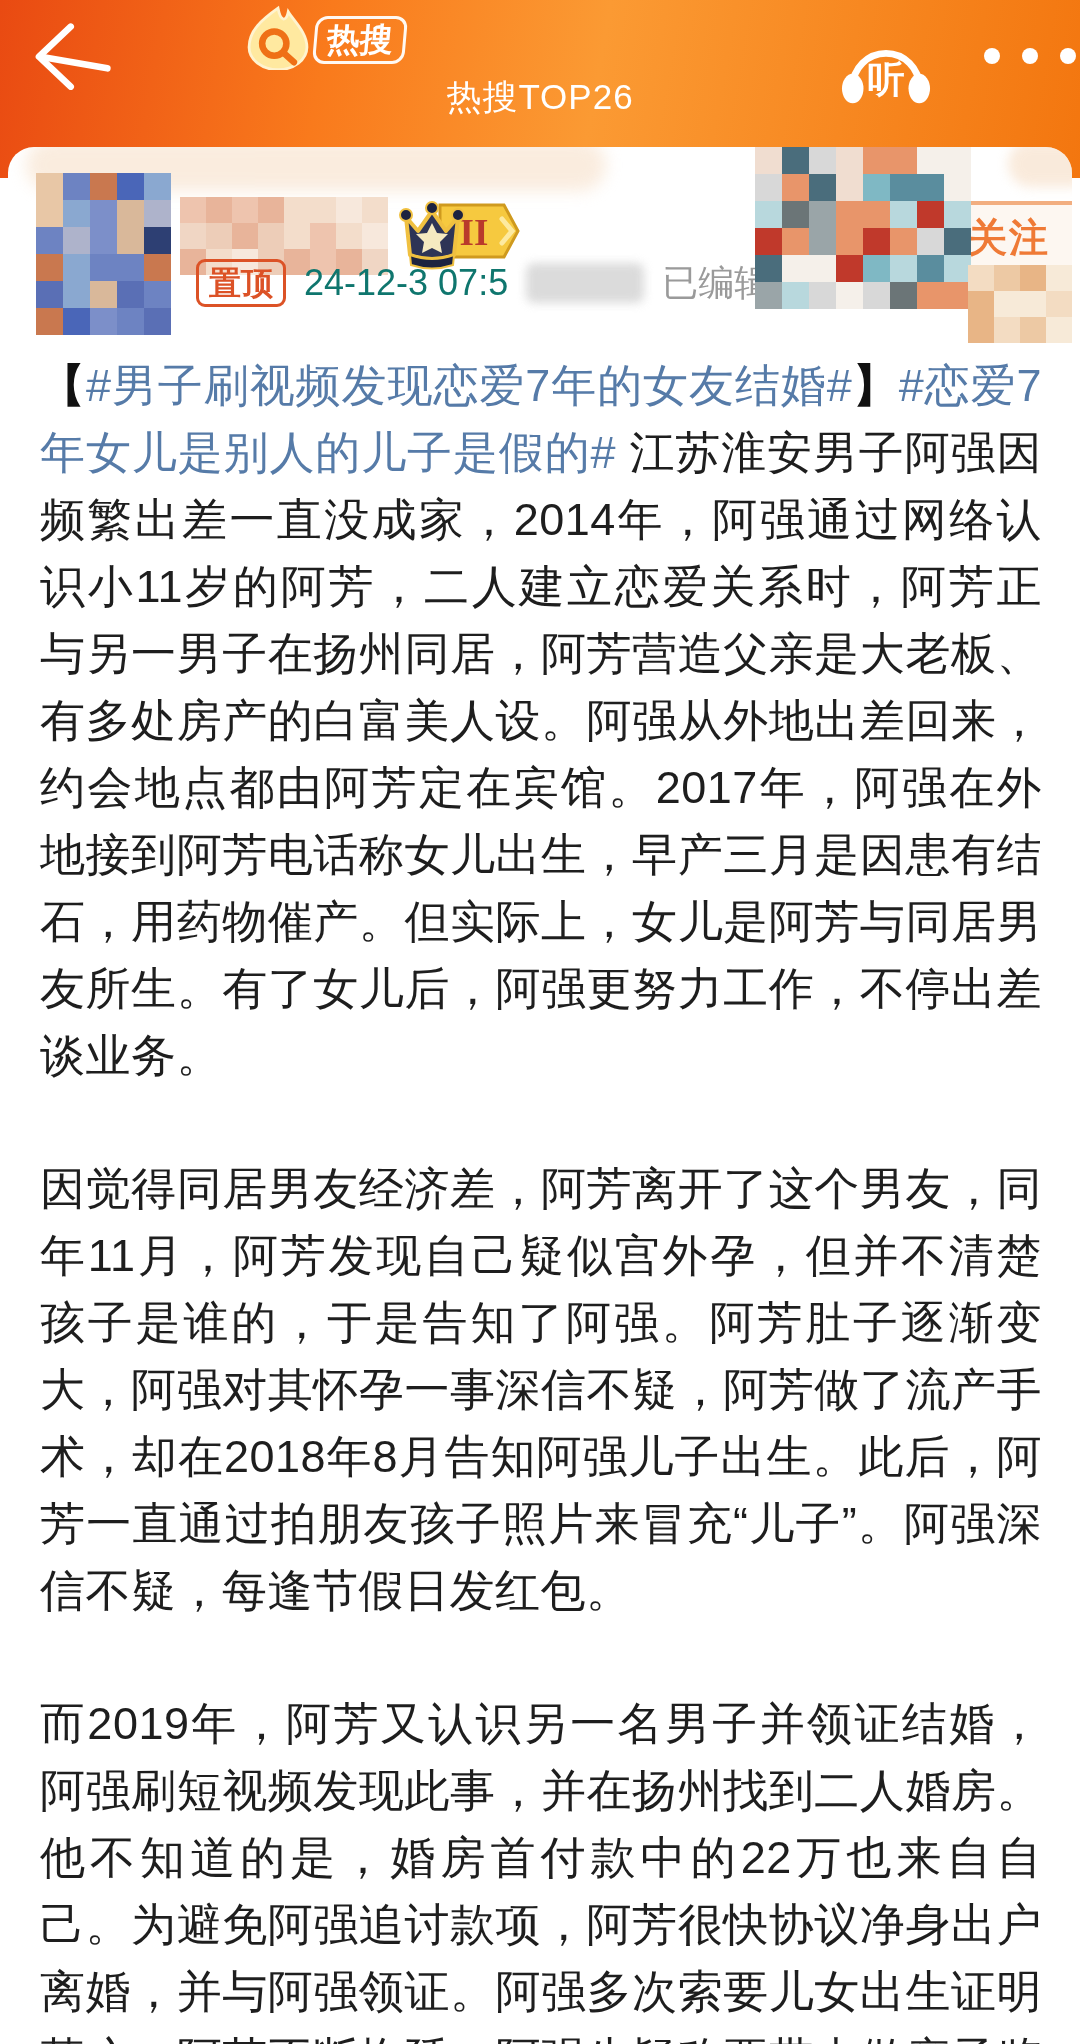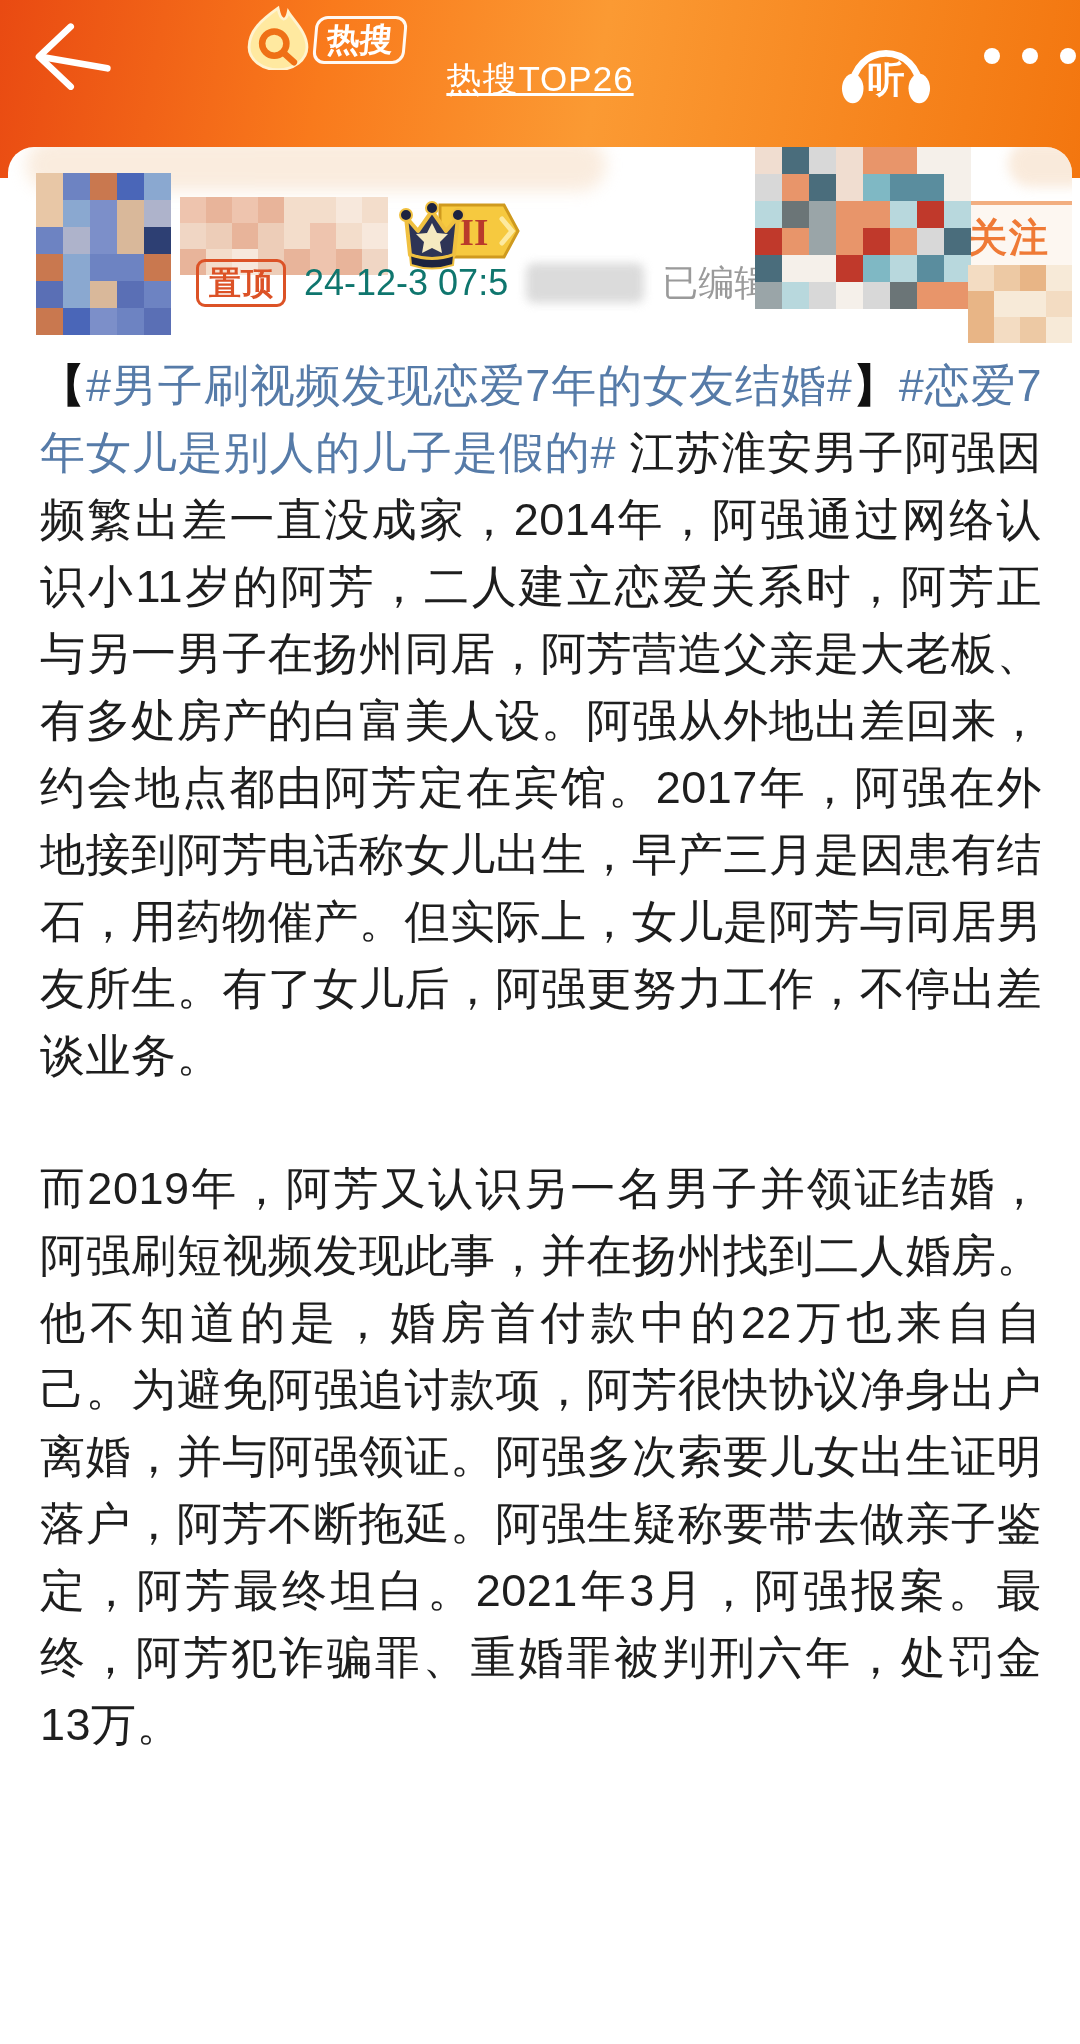--- a/index.html
+++ b/index.html
@@ -20,22 +20,22 @@
     margin-left:-6px;margin-top:6px;
     border:3px solid rgba(255,255,255,.95);border-radius:12px;
     color:#fff;font-weight:800;font-size:33px;line-height:40px;
     padding:1px 10px;transform:skewX(-5deg);
   }
   .hdr-title{
     position:absolute;left:424px;top:12px;width:420px;
     color:#fff;font-size:47px;font-weight:700;letter-spacing:1px;white-space:nowrap;
   }
   .hdr-subtitle{
-    position:absolute;left:0;top:56px;width:1080px;text-align:center;
-    color:#fff;font-size:35px;font-weight:500;letter-spacing:1px;text-decoration:underline;
+    position:absolute;left:0;top:74px;width:1080px;text-align:center;
+    color:#fff;font-size:35px;font-weight:500;letter-spacing:1px;
   }
   .listen-btn{position:absolute;left:836px;top:22px;width:100px;height:90px;cursor:pointer;}
   .more-btn{position:absolute;left:984px;top:48px;display:flex;gap:22px;cursor:pointer;}
   .more-btn i{width:16px;height:16px;border-radius:50%;background:#fff;}
   
   .card{
     position:absolute;left:8px;right:8px;top:147px;bottom:0;
     background:#fff;border-radius:26px 26px 0 0;overflow:hidden;
   }
   .tan-blob{
@@ -268,15 +268,16 @@
     <span class="pin-badge">置顶</span>
     <span class="timestamp">24-12-3 07:5</span>
     <span class="blur-block"></span>
     <span class="edited">已编辑</span>
   </div>
 
   <div class="post-text">
     <p>
       <span class="bracket">【</span><span class="hashtag">#男子刷视频发现恋爱7年的女友结婚#</span><span class="bracket">】</span><span class="hashtag">#恋爱7年女儿是别人的儿子是假的#</span><span> 江苏淮安男子阿强因频繁出差一直没成家，2014年，阿强通过网络认识小11岁的阿芳，二人建立恋爱关系时，阿芳正与另一男子在扬州同居，阿芳营造父亲是大老板、有多处房产的白富美人设。阿强从外地出差回来，约会地点都由阿芳定在宾馆。2017年，阿强在外地接到阿芳电话称女儿出生，早产三月是因患有结石，用药物催产。但实际上，女儿是阿芳与同居男友所生。有了女儿后，阿强更努力工作，不停出差谈业务。</span>
     </p>
+    <p><span>因觉得同居男友经济差，阿芳离开了这个男友，同年11月，阿芳发现自己疑似宫外孕，但并不清楚孩子是谁的，于是告知了阿强。阿芳肚子逐渐变大，阿强对其怀孕一事深信不疑，阿芳做了流产手术，却在2018年8月告知阿强儿子出生。此后，阿芳一直通过拍朋友孩子照片来冒充“儿子”。阿强深信不疑，每逢节假日发红包。</span></p>
     <p><span>而2019年，阿芳又认识另一名男子并领证结婚，阿强刷短视频发现此事，并在扬州找到二人婚房。他不知道的是，婚房首付款中的22万也来自自己。为避免阿强追讨款项，阿芳很快协议净身出户离婚，并与阿强领证。阿强多次索要儿女出生证明落户，阿芳不断拖延。阿强生疑称要带去做亲子鉴定，阿芳最终坦白。2021年3月，阿强报案。最终，阿芳犯诈骗罪、重婚罪被判刑六年，处罚金13万。</span></p>
   </div>
 </div>
 
 </body></html>

